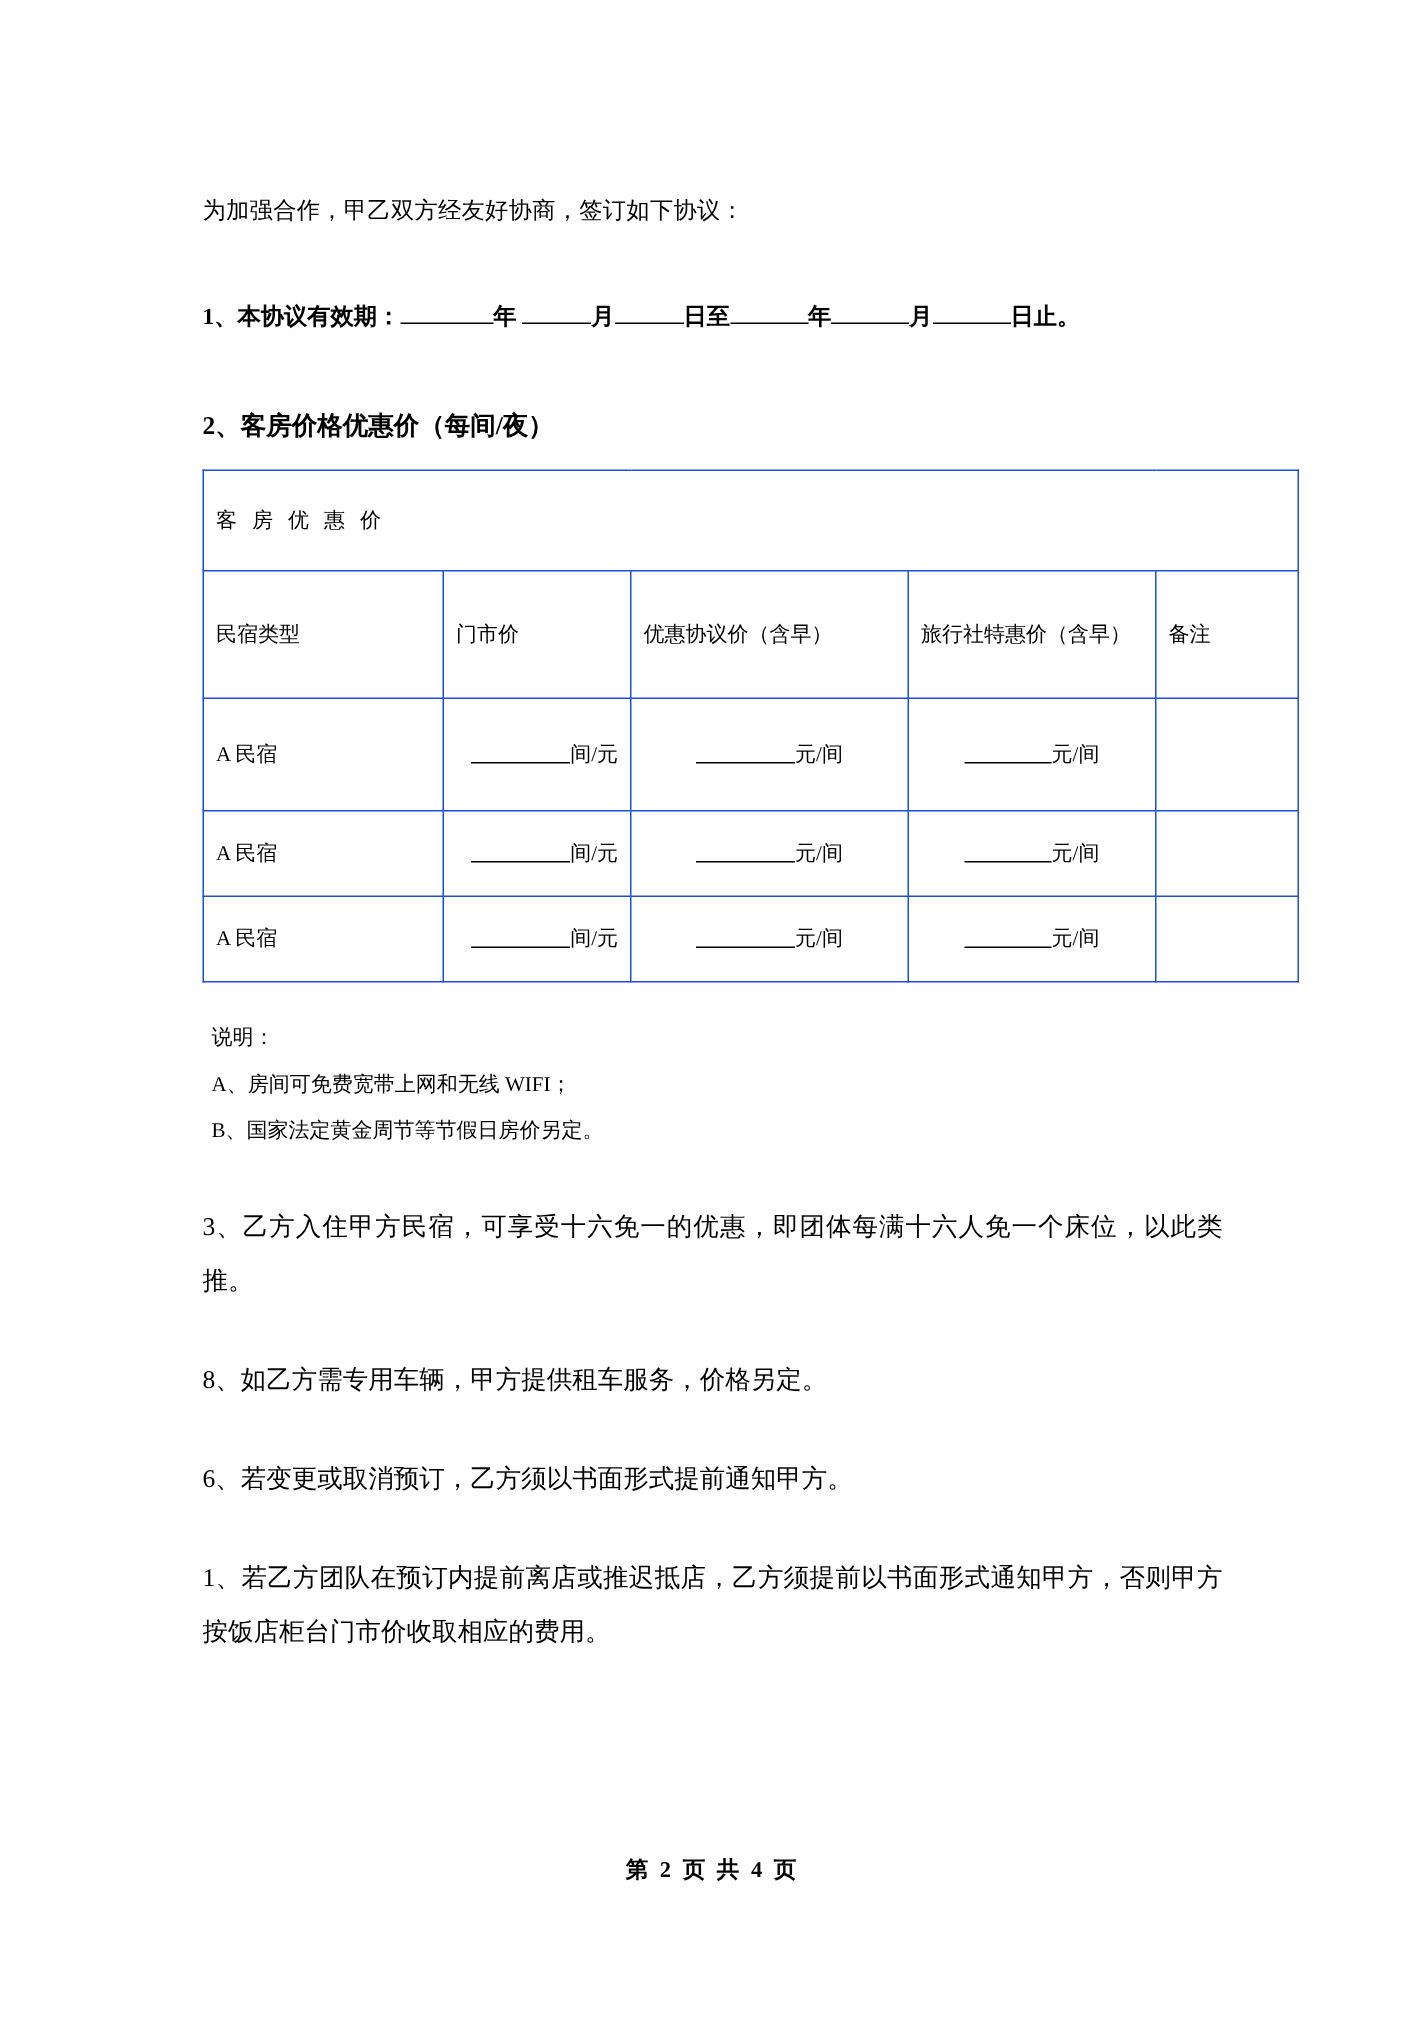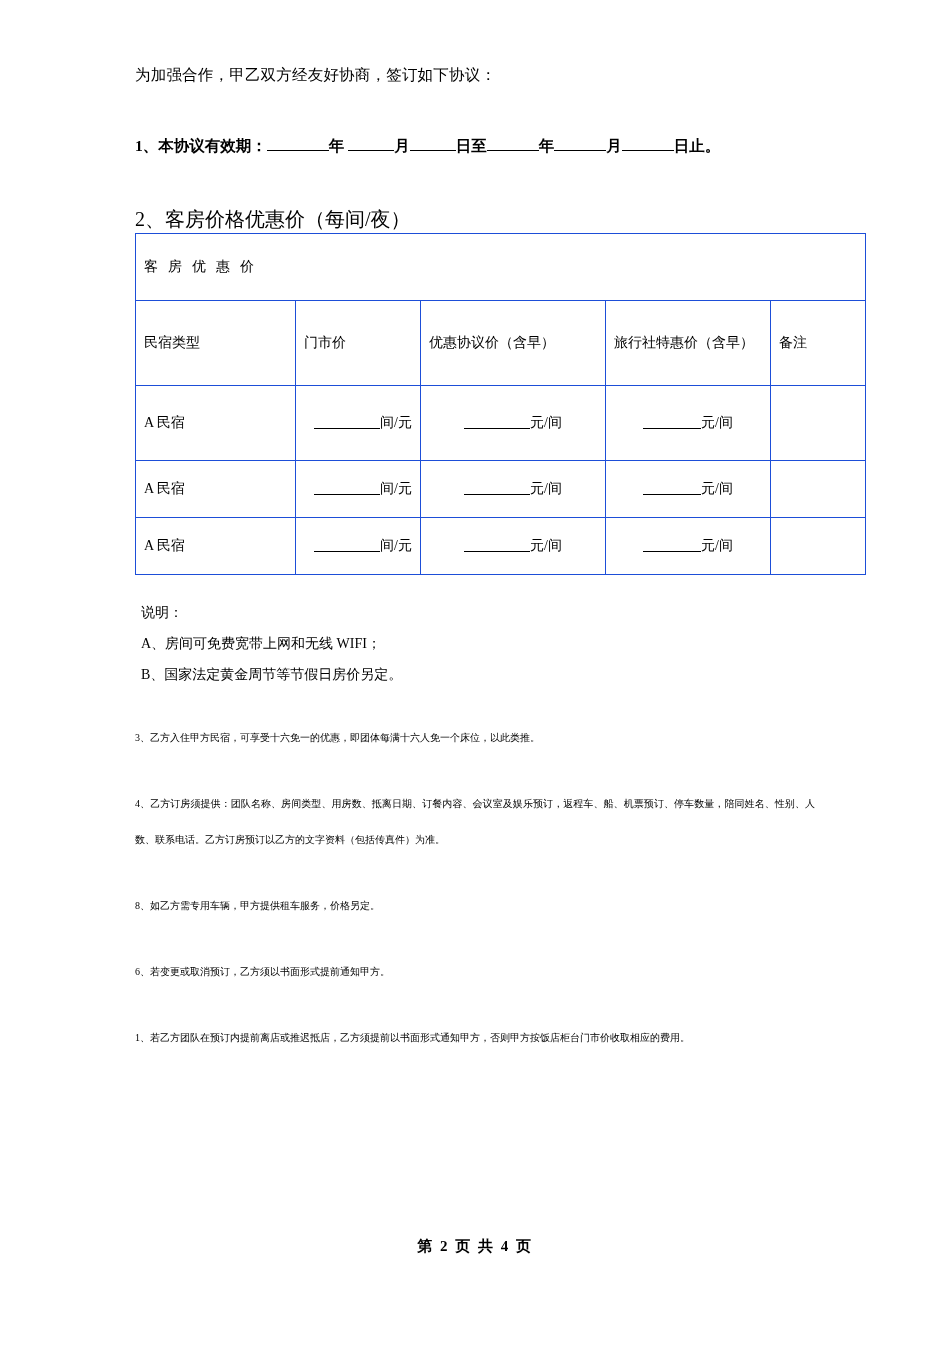--- a/index.html
+++ b/index.html
@@ -13,21 +13,21 @@
     font-family: "Liberation Serif", "DejaVu Serif", serif;
     color: #000000;
     position: relative;
     overflow: hidden;
   }
   .page {
     position: relative;
     width: 950px;
     height: 1328px;
     box-sizing: border-box;
-    padding: 42px 135px 0 135px;
+    padding: 108px 135px 0 135px;
   }
   .para {
     font-size: 15.5px;
     line-height: 30px;
     margin: 0 0 0 0;
     letter-spacing: 0.2px;
   }
   .blk-intro {
     margin-top: 18px;
     margin-bottom: 42px;
@@ -39,23 +39,24 @@
   }
   .u-long { width: 62px; }
   .u-mid  { width: 52px; }
   .u-sh   { width: 46px; }
   .line-item {
     font-size: 15.5px;
     font-weight: bold;
     line-height: 28px;
   }
   .sec-title {
-    font-size: 20px;
-    font-weight: normal;
+    font-size: 17px;
+    font-weight: bold;
     margin-top: 46px;
+    margin-bottom: 18px;
   }
   table.price {
     border-collapse: collapse;
     width: 680px;
     table-layout: fixed;
   }
   table.price td {
     border: 1px solid #1d4ed8;
     font-size: 14px;
     padding: 6px 8px;
@@ -103,21 +104,21 @@
     height: 14px;
     vertical-align: -2px;
   }
   .notes {
     margin-top: 22px;
     margin-left: 6px;
     font-size: 14px;
     line-height: 31px;
   }
   .clause {
-    font-size: 10px;
+    font-size: 17px;
     line-height: 36px;
     margin-top: 30px;
     text-align: justify;
   }
   .footer {
     position: absolute;
     left: 0;
     right: 0;
     bottom: 72px;
     text-align: center;
@@ -186,19 +187,18 @@
     </tbody>
   </table>
 
   <div class="notes">
     <div>说明：</div>
     <div>A、房间可免费宽带上网和无线 WIFI；</div>
     <div>B、国家法定黄金周节等节假日房价另定。</div>
   </div>
 
   <div class="clause">3、乙方入住甲方民宿，可享受十六免一的优惠，即团体每满十六人免一个床位，以此类推。</div>
-  <div class="clause">4、乙方订房须提供：团队名称、房间类型、用房数、抵离日期、订餐内容、会议室及娱乐预订，返程车、船、机票预订、停车数量，陪同姓名、性别、人数、联系电话。乙方订房预订以乙方的文字资料（包括传真件）为准。</div>
   <div class="clause">8、如乙方需专用车辆，甲方提供租车服务，价格另定。</div>
   <div class="clause">6、若变更或取消预订，乙方须以书面形式提前通知甲方。</div>
   <div class="clause">1、若乙方团队在预订内提前离店或推迟抵店，乙方须提前以书面形式通知甲方，否则甲方按饭店柜台门市价收取相应的费用。</div>
 
   <div class="footer">第 2 页 共 4 页</div>
 </div>
 
 </body></html>

